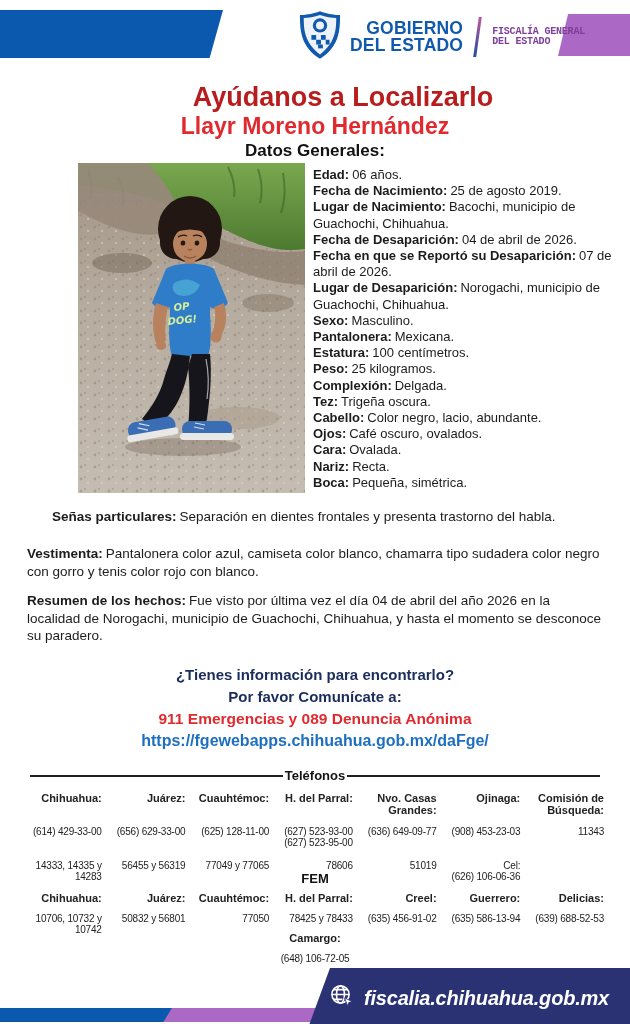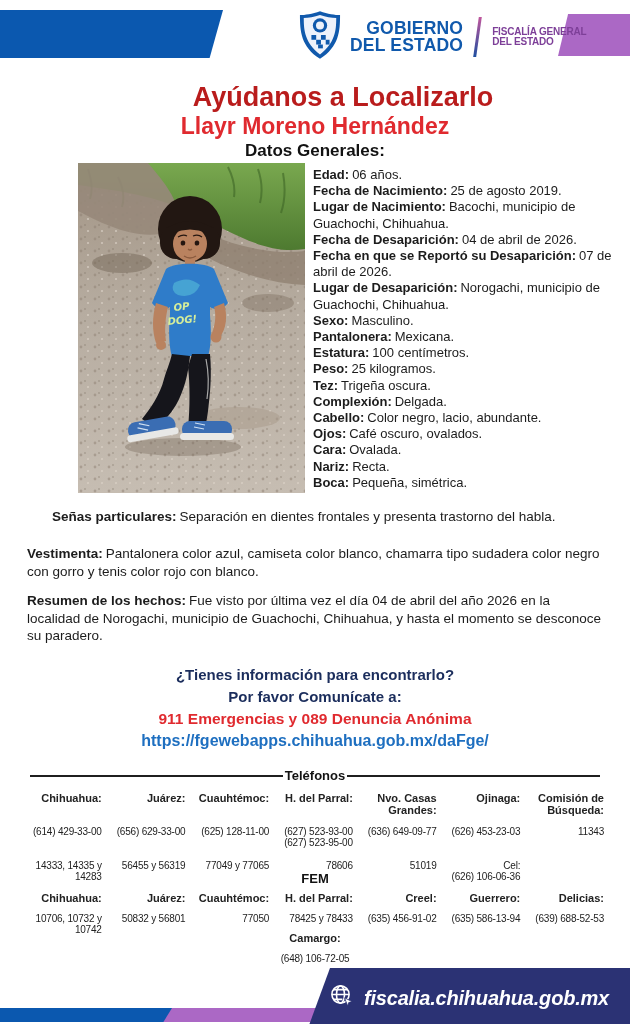--- a/index.html
+++ b/index.html
@@ -10,21 +10,21 @@
   .bar-left{position:absolute;left:0;top:10px;width:223px;height:48px;background:var(--blue);
             clip-path:polygon(0 0,100% 0,94% 100%,0 100%);}
   .bar-right{position:absolute;right:0;top:14px;width:72px;height:42px;background:var(--purple);
              clip-path:polygon(14% 0,100% 0,100% 100%,0 100%);}
   .logo-group{position:absolute;left:299px;top:12px;height:50px;display:flex;align-items:center;}
   .gov-text{margin-left:9px;text-align:right;color:var(--logo-blue);font-weight:700;
             font-size:17.5px;line-height:17px;letter-spacing:.2px;}
   .logo-divider{width:3px;height:40px;margin:0 13px;background:linear-gradient(#c0569c,#1f4fa0);
                 transform:skewX(-8deg);}
   .org-text{color:var(--fiscal-purple);font-weight:700;font-size:10px;line-height:10.5px;
-            letter-spacing:-.2px;}
+            letter-spacing:-.2px;font-family:Liberation Mono, monospace;}
 
   
   .title-main{position:absolute;top:82px;left:0;width:100%;text-align:center;
               font-size:27px;font-weight:700;color:#b91c1c;padding-left:28px;}
   .title-name{position:absolute;top:113px;left:0;width:100%;text-align:center;
               font-size:23px;font-weight:700;color:var(--red);}
   .title-datos{position:absolute;top:141px;left:0;width:100%;text-align:center;
                font-size:17px;font-weight:700;color:#121212;}
 
   
@@ -178,22 +178,22 @@
     <div class="field"><b>Edad:</b><span>06 años.</span></div>
     <div class="field"><b>Fecha de Nacimiento:</b><span>25 de agosto 2019.</span></div>
     <div class="field"><b>Lugar de Nacimiento:</b><span>Bacochi, municipio de Guachochi, Chihuahua.</span></div>
     <div class="field"><b>Fecha de Desaparición:</b><span>04 de abril de 2026.</span></div>
     <div class="field"><b>Fecha en que se Reportó su Desaparición:</b><span>07 de abril de 2026.</span></div>
     <div class="field"><b>Lugar de Desaparición:</b><span>Norogachi, municipio de Guachochi, Chihuahua.</span></div>
     <div class="field"><b>Sexo:</b><span>Masculino.</span></div>
     <div class="field"><b>Pantalonera:</b><span>Mexicana.</span></div>
     <div class="field"><b>Estatura:</b><span>100 centímetros.</span></div>
     <div class="field"><b>Peso:</b><span>25 kilogramos.</span></div>
+    <div class="field"><b>Complexión:</b><span>Delgada.</span></div>
     <div class="field"><b>Tez:</b><span>Trigeña oscura.</span></div>
-    <div class="field"><b>Complexión:</b><span>Delgada.</span></div>
     <div class="field"><b>Cabello:</b><span>Color negro, lacio, abundante.</span></div>
     <div class="field"><b>Ojos:</b><span>Café oscuro, ovalados.</span></div>
     <div class="field"><b>Cara:</b><span>Ovalada.</span></div>
     <div class="field"><b>Nariz:</b><span>Recta.</span></div>
     <div class="field"><b>Boca:</b><span>Pequeña, simétrica.</span></div>
   </div>
 
   <div class="para p1"><b>Señas particulares:</b><span>Separación en dientes frontales y presenta trastorno del habla.</span></div>
   <div class="para p2"><b>Vestimenta:</b><span>Pantalonera color azul, camiseta color blanco, chamarra tipo sudadera color negro con gorro y tenis color rojo con blanco.</span></div>
   <div class="para p3"><b>Resumen de los hechos:</b><span>Fue visto por última vez el día 04 de abril del año 2026 en la localidad de Norogachi, municipio de Guachochi, Chihuahua, y hasta el momento se desconoce su paradero.</span></div>
@@ -216,21 +216,21 @@
     <div class="city">H. del Parral:</div>
     <div class="city">Nvo. Casas Grandes:</div>
     <div class="city">Ojinaga:</div>
     <div class="city">Comisión de Búsqueda:</div>
     <div class="num">(614) 429-33-00</div>
     <div class="num">(656) 629-33-00</div>
     <div class="num">(625) 128-11-00</div>
     <div class="num">(627) 523-93-00
 (627) 523-95-00</div>
     <div class="num">(636) 649-09-77</div>
-    <div class="num">(626) 453-23-03</div>
+    <div class="num">(908) 453-23-03</div>
     <div class="num">11343</div>
     <div class="num2">14333, 14335 y 14283</div>
     <div class="num2">56455 y 56319</div>
     <div class="num2">77049 y 77065</div>
     <div class="num2">78606</div>
     <div class="num2">51019</div>
     <div class="num2">Cel:
 (626) 106-06-36</div>
     <div class="num2"></div>
   </div>

